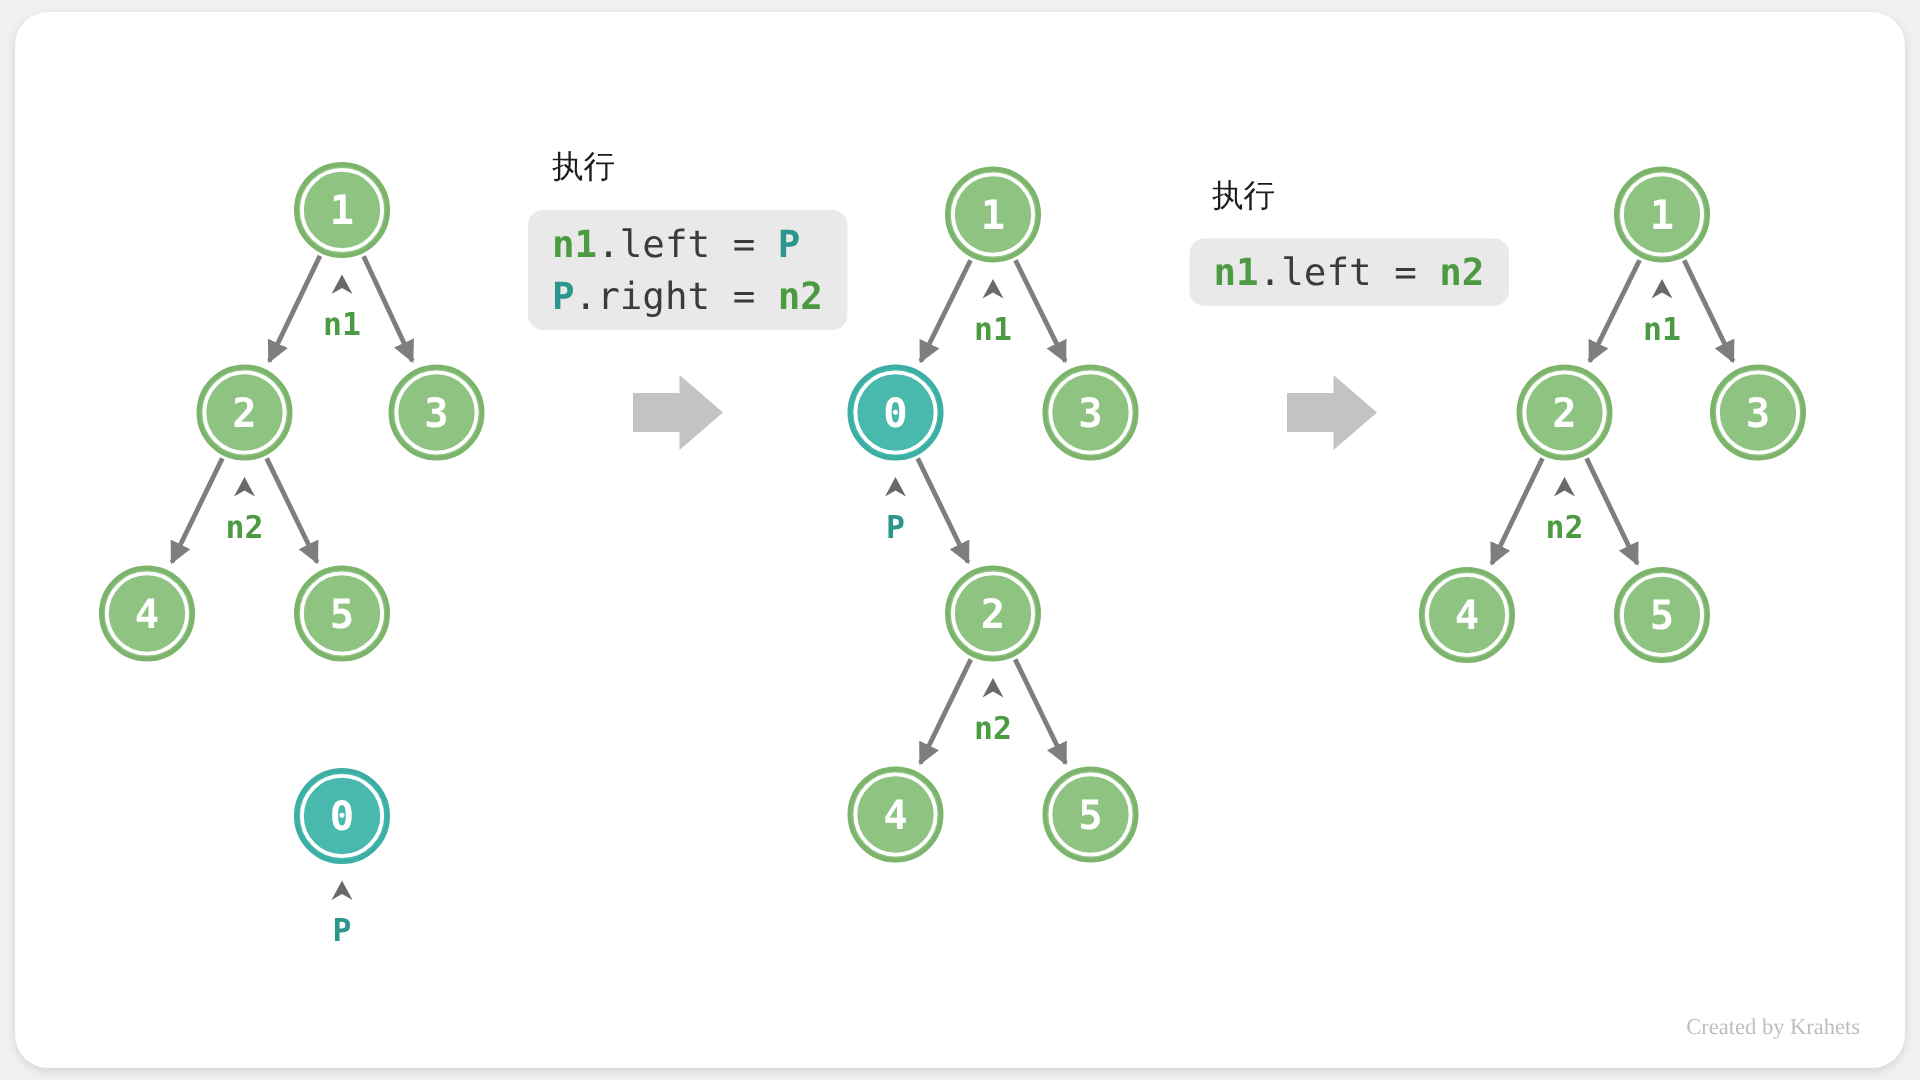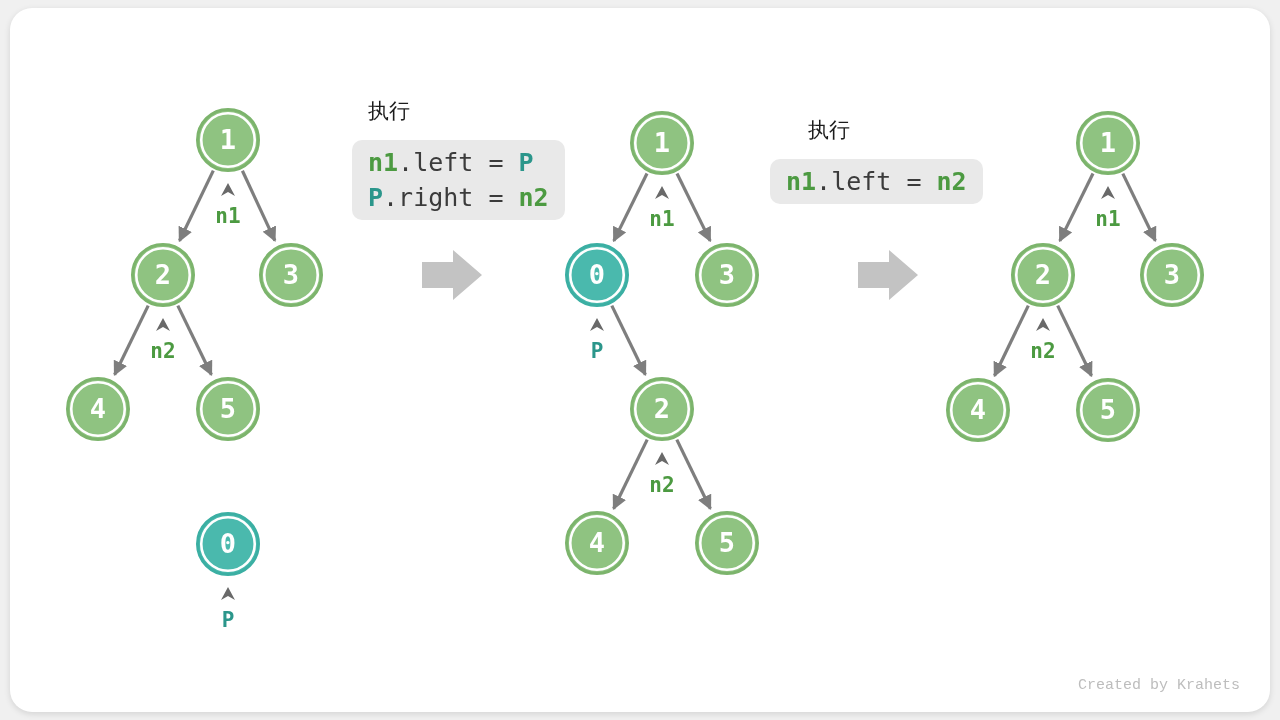--- a/index.html
+++ b/index.html
@@ -10,21 +10,21 @@
   #diagram{position:absolute;left:0;top:0;width:1280px;height:720px;}
   .code-title{position:absolute;font-size:21px;font-weight:500;color:#1c1c1c;
     font-family:"DejaVu Sans","Liberation Sans",sans-serif;white-space:nowrap;}
   .code-box{position:absolute;background:#e9e9e9;border-radius:10px;
     padding:5px 16px;width:max-content;
     font-family:"DejaVu Sans Mono","Liberation Mono",monospace;
     font-size:25px;line-height:35px;color:#3b3b3b;white-space:pre;}
   .tok{font-weight:normal;}
   .tok-bold{font-weight:bold;}
   .watermark{position:absolute;right:40px;bottom:26px;
-    font-family:Liberation Mono, monospace;
+    font-family:Liberation Serif, serif;
     font-size:15px;color:#bdbdbd;}
 </style>
 </head>
 <body style="background: rgb(240, 240, 240);">
 
 <div class="card" style="background: rgb(255, 255, 255);"></div>
 
 <svg id="diagram" viewBox="0 0 1280 720" xmlns="http://www.w3.org/2000/svg">
     <defs>
       <marker id="ah" viewBox="0 0 10 10" refX="9" refY="5" markerWidth="4.6" markerHeight="4.6" orient="auto-start-reverse">
@@ -152,16 +152,16 @@
       <text x="1043" y="351" dy="0.35em" text-anchor="middle" fill="#4c9a41" font-size="21" font-weight="bold" font-family="&quot;DejaVu Sans Mono&quot;,&quot;Liberation Mono&quot;,monospace">n2</text>
     </g>
     <polygon points="422,262 453,262 453,250 482,275 453,300 453,288 422,288" fill="#c3c3c3"></polygon>
     <polygon points="858,262 889,262 889,250 918,275 889,300 889,288 858,288" fill="#c3c3c3"></polygon>
   </svg>
 
 <div id="code-blocks">
     <div class="code-title" style="left: 368px; top: 97px; color: rgb(28, 28, 28);">执行</div>
     <div class="code-box" style="left: 352px; top: 140px; background: rgb(233, 233, 233);"><div><span class="tok tok-bold" style="color: rgb(76, 154, 65);">n1</span><span class="tok" style="color: rgb(59, 59, 59);">.left = </span><span class="tok tok-bold" style="color: rgb(43, 150, 139);">P</span></div><div><span class="tok tok-bold" style="color: rgb(43, 150, 139);">P</span><span class="tok" style="color: rgb(59, 59, 59);">.right = </span><span class="tok tok-bold" style="color: rgb(76, 154, 65);">n2</span></div></div>
     <div class="code-title" style="left: 808px; top: 116px; color: rgb(28, 28, 28);">执行</div>
-    <div class="code-box" style="left: 770px; top: 159px; background: rgb(233, 233, 233); text-align: right;"><div><span class="tok tok-bold" style="color: rgb(76, 154, 65);">n1</span><span class="tok" style="color: rgb(59, 59, 59);">.left = </span><span class="tok tok-bold" style="color: rgb(76, 154, 65);">n2</span></div></div>
+    <div class="code-box" style="left: 793px; top: 159px; background: rgb(233, 233, 233); text-align: right;"><div><span class="tok tok-bold" style="color: rgb(76, 154, 65);">n1</span><span class="tok" style="color: rgb(59, 59, 59);">.left = </span><span class="tok tok-bold" style="color: rgb(76, 154, 65);">n2</span></div></div>
   </div>
 
 <div class="watermark" style="color: rgb(189, 189, 189);">Created by Krahets</div>
 
 </body></html>

